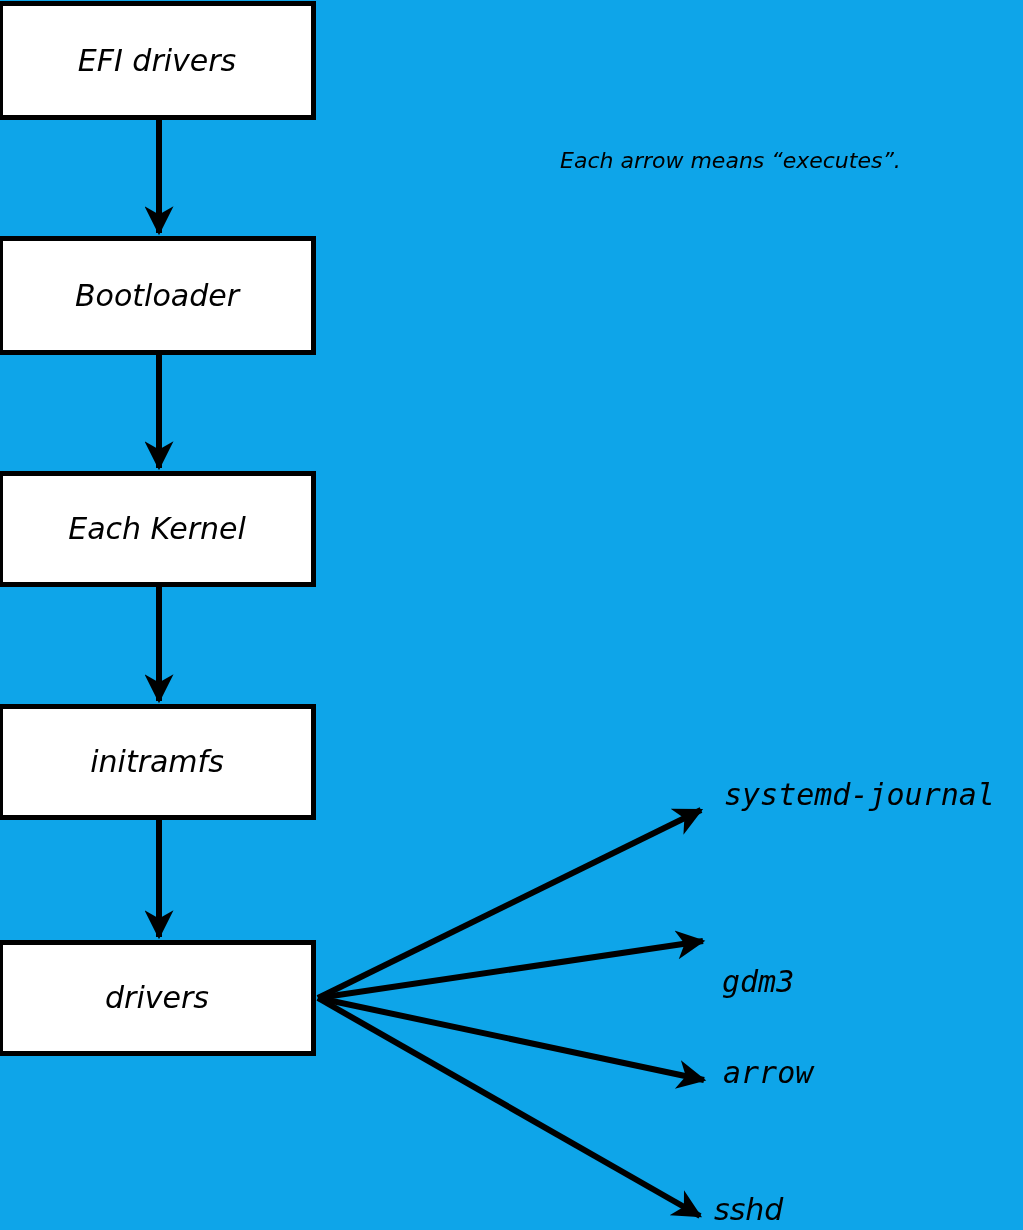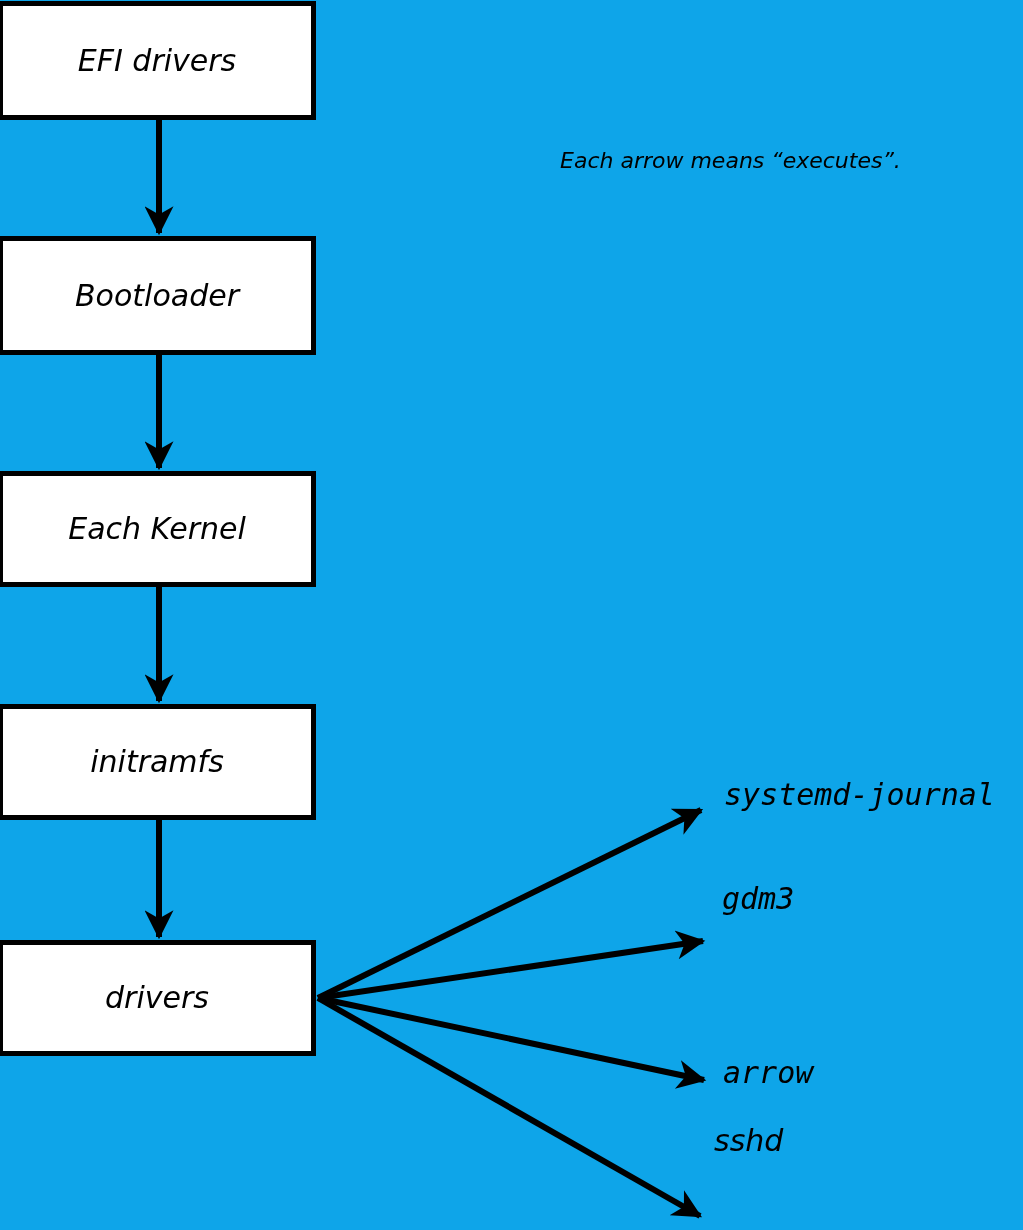--- a/index.html
+++ b/index.html
@@ -55,23 +55,23 @@
     white-space: nowrap;
   }
   .proc-label {
     position: absolute;
     font-family: "DejaVu Sans Mono", "Liberation Mono", monospace;
     font-size: 30px;
     line-height: 38px;
     white-space: nowrap;
   }
   #proc-journal { left: 724px; top: 736px; margin-top: 40px; }
-  #proc-gdm3    { left: 722px; top: 880px; }
+  #proc-gdm3    { left: 722px; top: 963px; }
   #proc-getty   { left: 723px; top: 1054px; }
-  #proc-sshd    { left: 714px; top: 1122px;
+  #proc-sshd    { left: 714px; top: 1191px;
                   font-family: "DejaVu Sans", "Liberation Sans", sans-serif; }
 </style>
 </head>
 <body>
 
 <div id="canvas">
 
   <svg id="arrow-layer" viewBox="0 0 1023 1230" xmlns="http://www.w3.org/2000/svg">
     <defs>
       <marker id="ah" viewBox="0 0 10 10" refX="9.2" refY="5" markerWidth="33" markerHeight="29" orient="auto" markerUnits="userSpaceOnUse">

